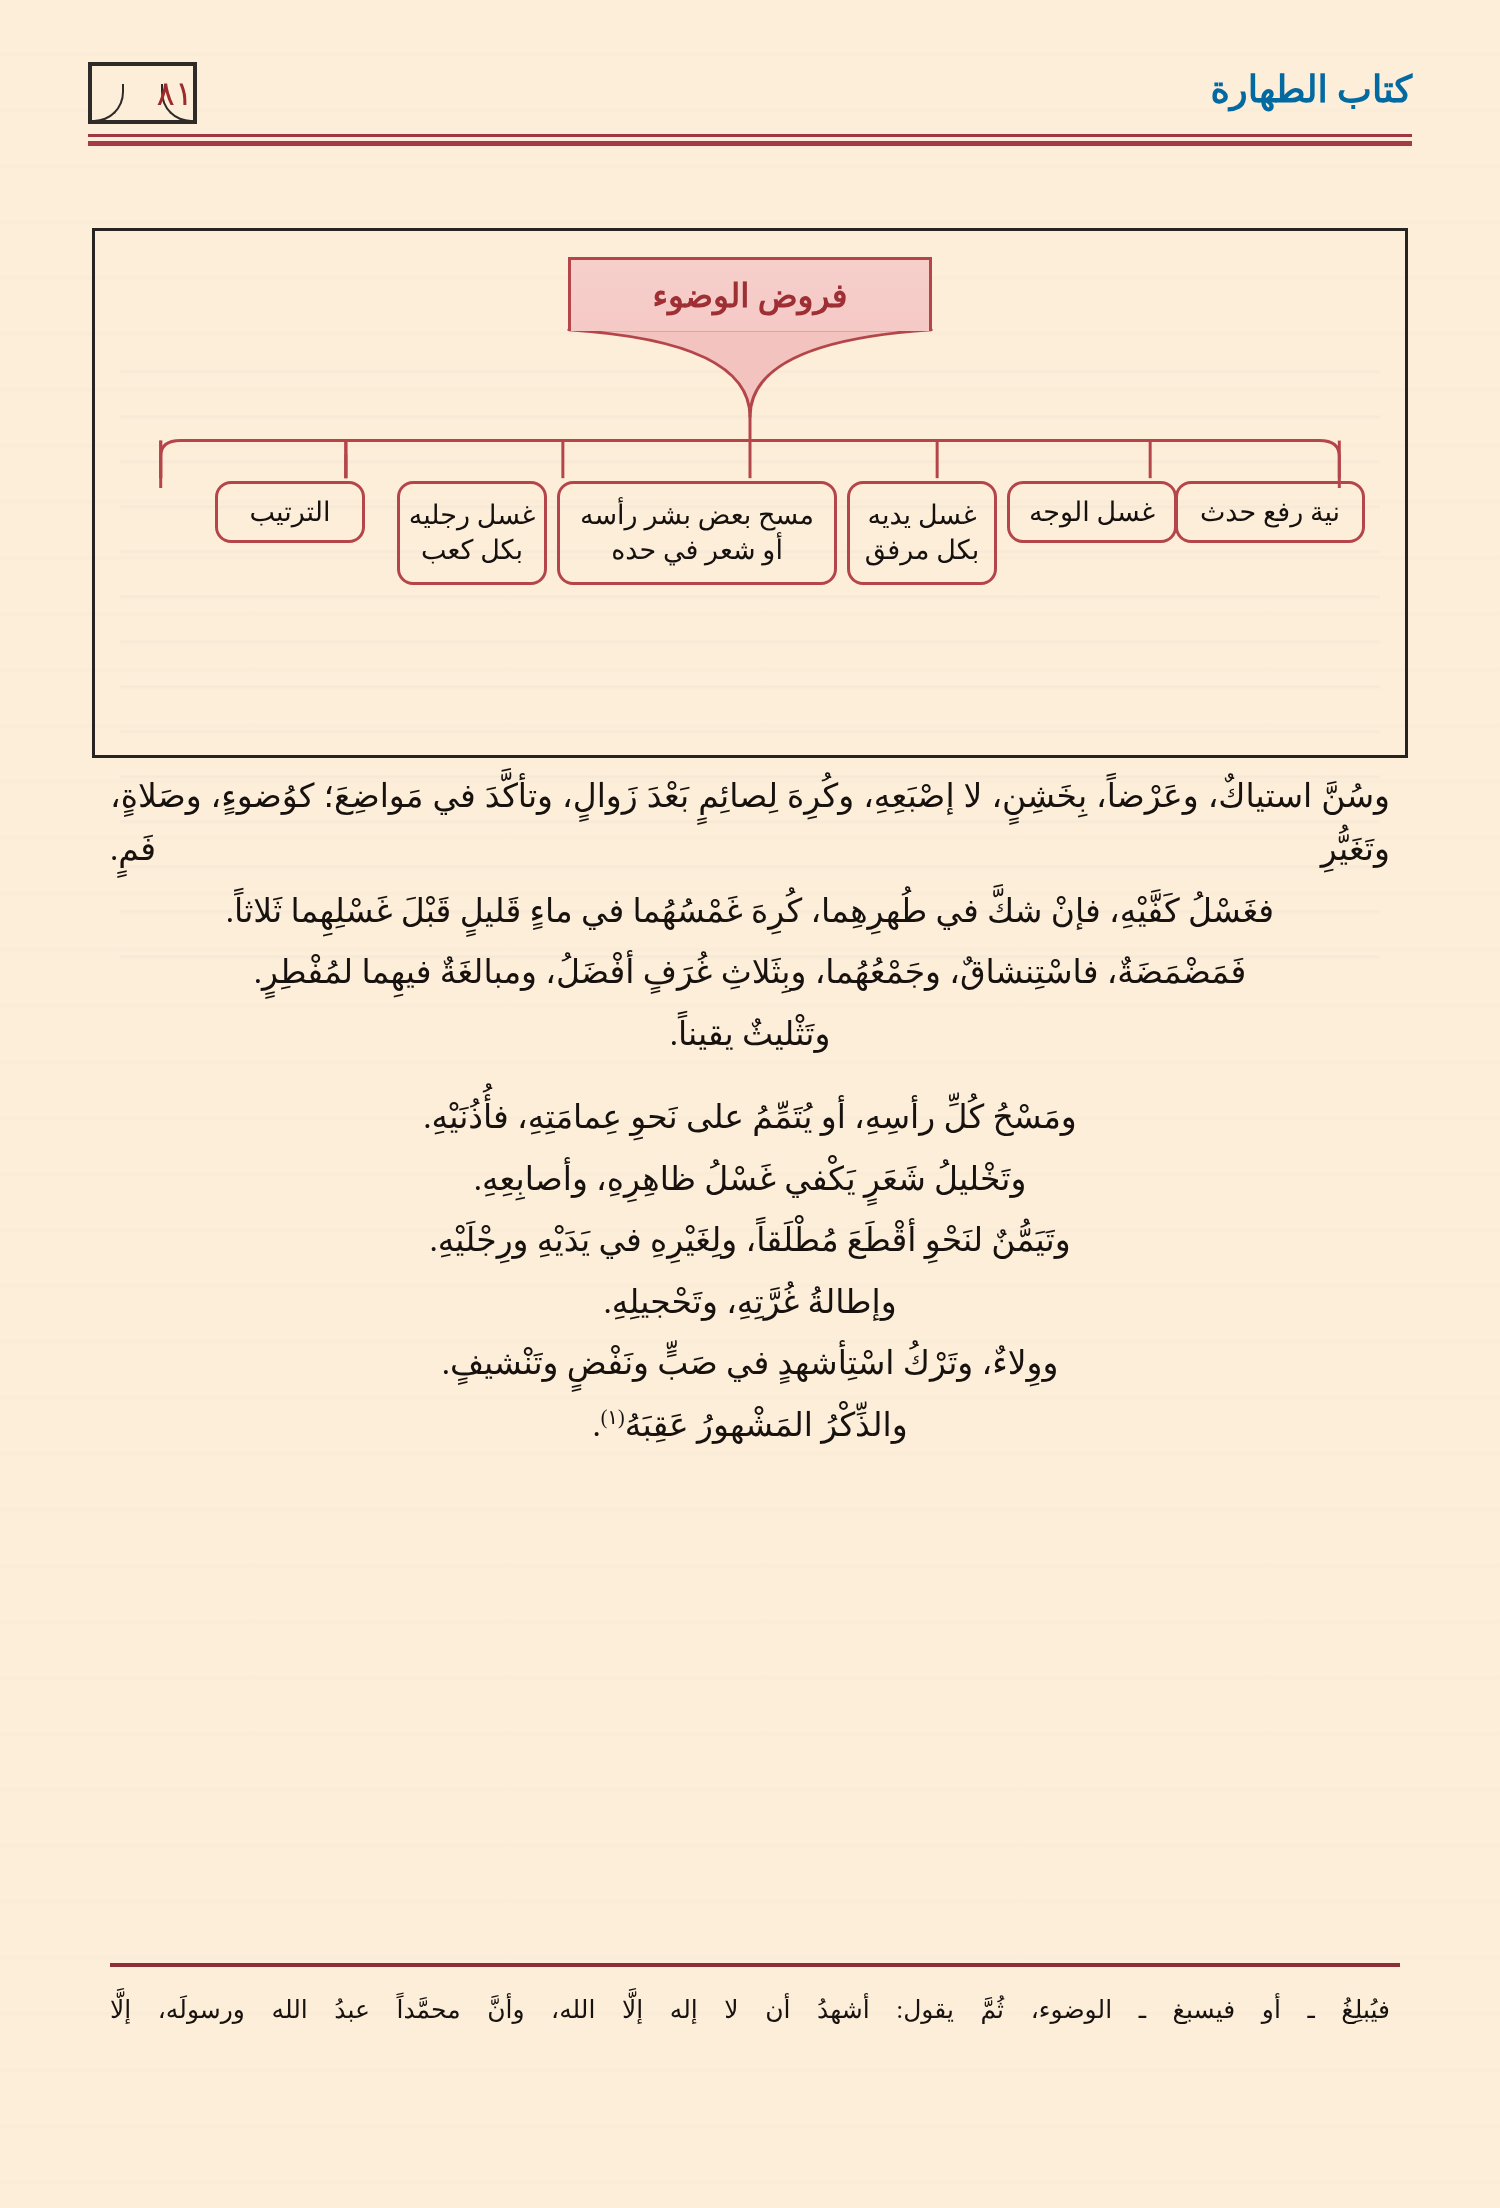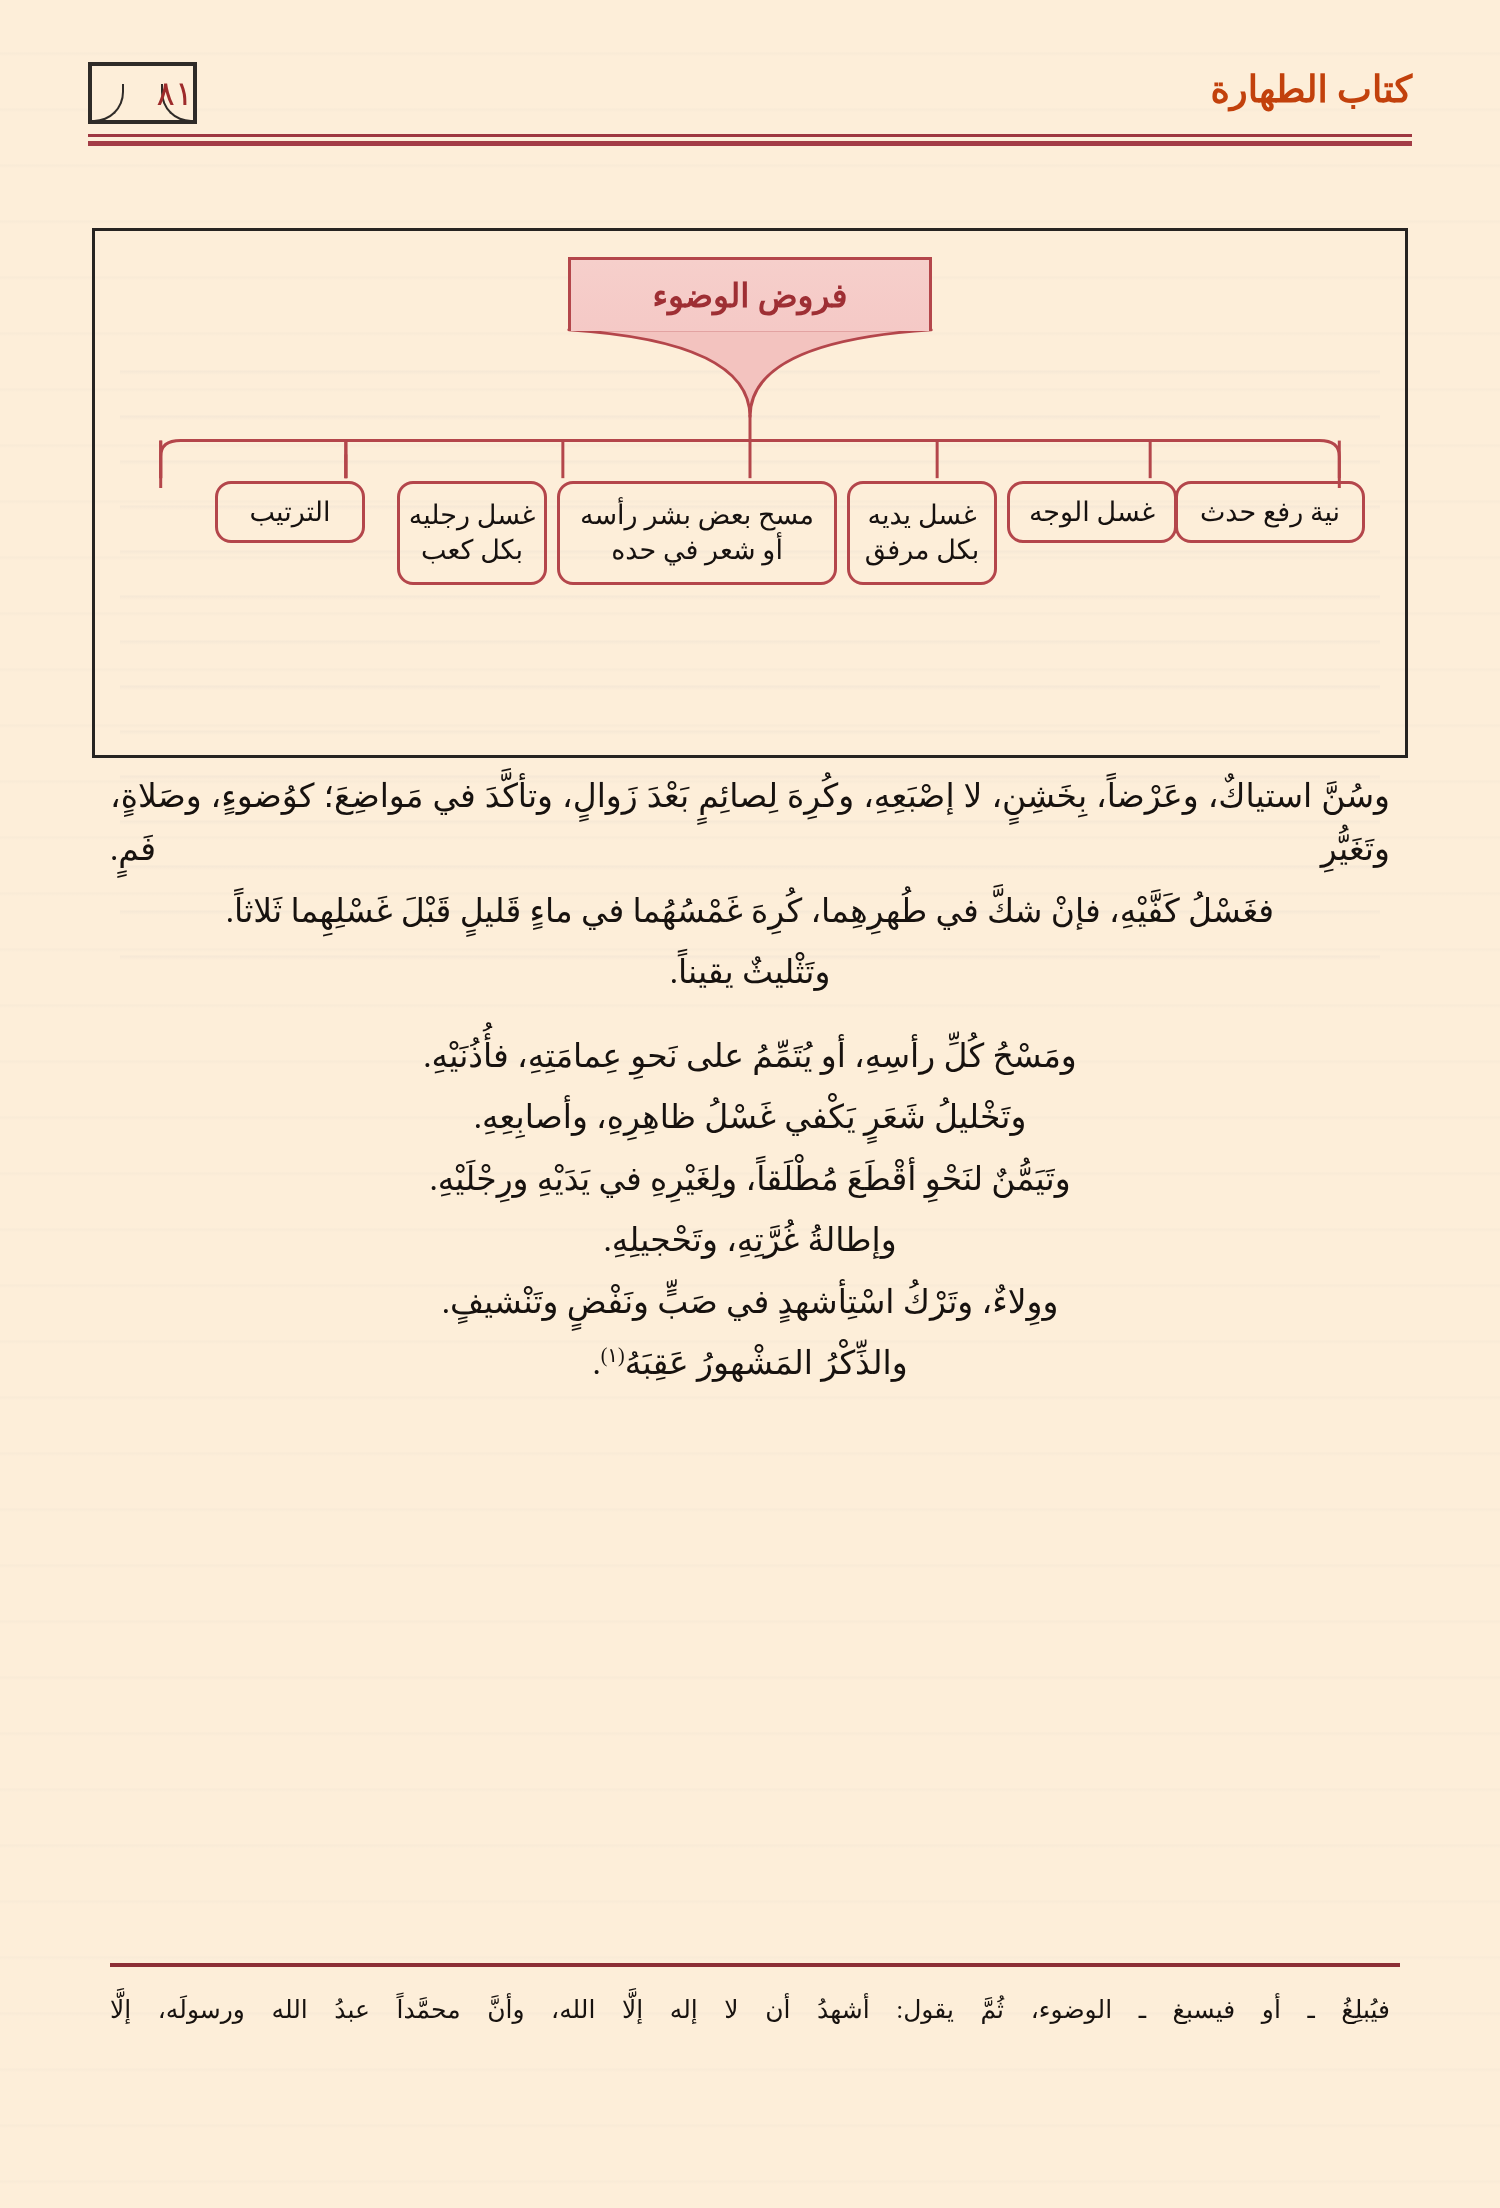--- a/index.html
+++ b/index.html
@@ -104,21 +104,21 @@
     font-family: "DejaVu Serif", serif;
     letter-spacing: 2px;
     line-height: 1;
   }
   .header-title {
     position: absolute;
     right: 0;
     top: 6px;
     font-size: 37px;
     font-weight: bold;
-    color: #c2410c;
+    color: #0369a1;
     white-space: nowrap;
   }
   .header-rules {
     position: absolute;
     left: 0;
     right: 0;
     top: 72px;
     height: 10px;
   }
   .header-rules .r1 {
@@ -325,20 +325,21 @@
 
       <div class="leaf" style="right:1040px; top:250px; width:150px; height:62px;margin-left:44px;">
         <span class="leaf-label">الترتيب</span>
       </div>
     </div>
   </div>
 
   <div class="body">
     <p class="para j">وسُنَّ استياكٌ، وعَرْضاً، بِخَشِنٍ، لا إصْبَعِهِ، وكُرِهَ لِصائِمٍ بَعْدَ زَوالٍ، وتأكَّدَ في مَواضِعَ؛ كوُضوءٍ، وصَلاةٍ، وتَغَيُّرِ فَمٍ.</p>
     <p class="para center-last">فغَسْلُ كَفَّيْهِ، فإنْ شكَّ في طُهرِهِما، كُرِهَ غَمْسُهُما في ماءٍ قَليلٍ قَبْلَ غَسْلِهِما ثَلاثاً.</p>
+    <p class="para center-last">فَمَضْمَضَةٌ، فاسْتِنشاقٌ، وجَمْعُهُما، وبِثَلاثِ غُرَفٍ أفْضَلُ، ومبالغَةٌ فيهِما لمُفْطِرٍ.</p>
     <p class="para center-last">وتَثْليثٌ يقيناً.</p>
     <p class="para center-last spaced">ومَسْحُ كُلِّ رأسِهِ، أو يُتَمِّمُ على نَحوِ عِمامَتِهِ، فأُذُنَيْهِ.</p>
     <p class="para center-last">وتَخْليلُ شَعَرٍ يَكْفي غَسْلُ ظاهِرِهِ، وأصابِعِهِ.</p>
     <p class="para center-last">وتَيَمُّنٌ لنَحْوِ أقْطَعَ مُطْلَقاً، ولِغَيْرِهِ في يَدَيْهِ ورِجْلَيْهِ.</p>
     <p class="para center-last">وإطالةُ غُرَّتِهِ، وتَحْجيلِهِ.</p>
     <p class="para center-last">ووِلاءٌ، وتَرْكُ اسْتِأشهدٍ في صَبٍّ ونَفْضٍ وتَنْشيفٍ.</p>
     <p class="para center-last">
       <span>والذِّكْرُ المَشْهورُ عَقِبَهُ</span><span class="fn-ref">(١)</span><span>.</span>
     </p>
   </div>

